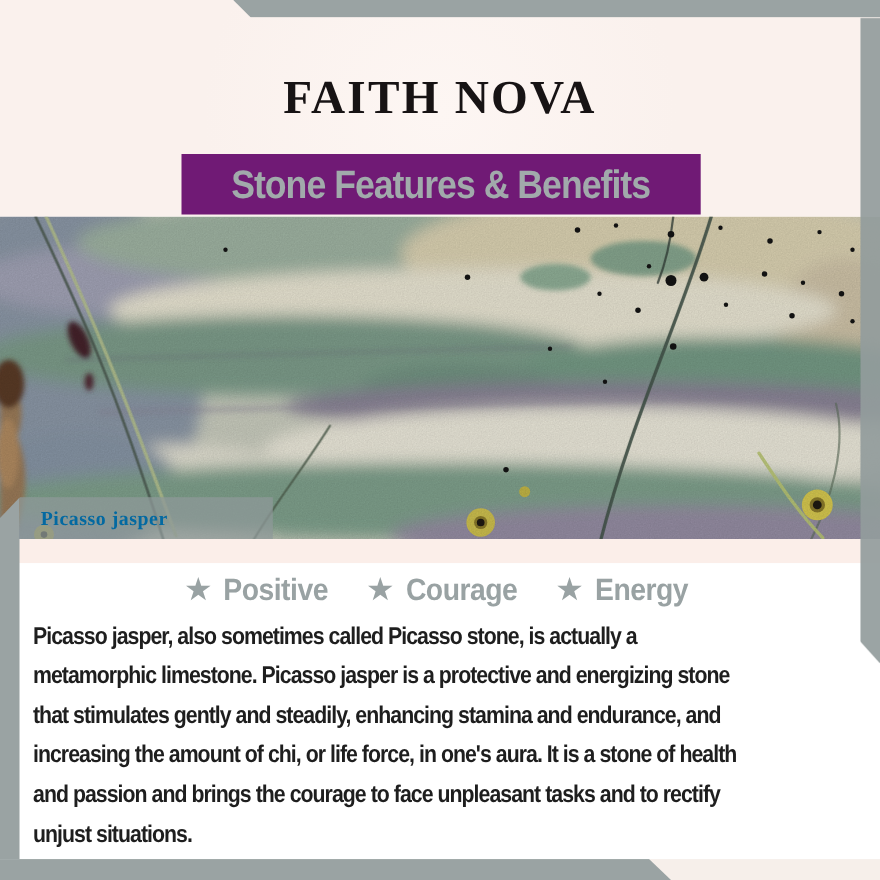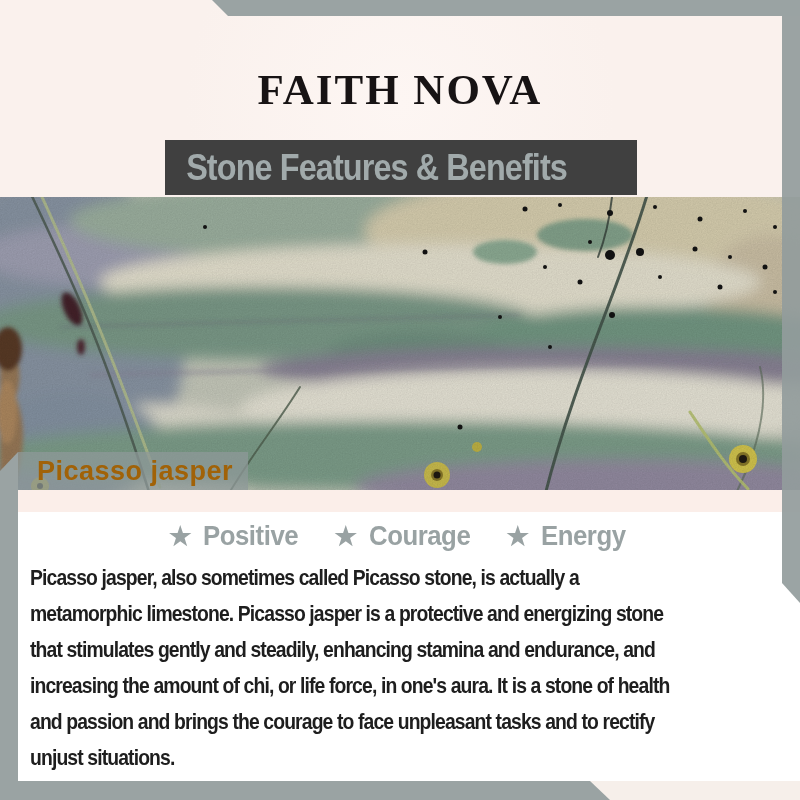--- a/index.html
+++ b/index.html
@@ -12,38 +12,39 @@
     position:absolute;left:0;top:0;width:800px;height:197px;
     background:radial-gradient(circle at 50% 52%, #fdf6f3 0, #faf1ed 52%);
   }
   .brand-title{
     position:absolute;left:0;top:68px;width:800px;text-align:center;
     font-family:"Liberation Serif",serif;font-size:43px;line-height:44px;
     letter-spacing:2px;color:#171314;font-weight:700;
   }
   .banner{
     position:absolute;left:165px;top:140px;width:472px;height:55px;
-    background:#404040;display:flex;align-items:center;
+    background:#701a75;display:flex;align-items:center;justify-content:center;
   }
   .banner-text{
     font-size:36px;font-weight:700;color:#a1aaab;letter-spacing:-1px;
     transform:scaleX(0.9);white-space:nowrap;
   }
   
   .stone{position:absolute;left:0;top:197px;width:800px;height:293px;}
   .stone svg{display:block;width:800px;height:293px;}
   
   .stone-label{
     position:absolute;left:18px;top:452px;width:230px;height:38px;
     background:rgba(141,152,152,0.75);display:flex;align-items:center;
     padding-left:19px;box-sizing:border-box;
   }
   .stone-label span{
-    color:#a16207;font-size:27px;font-weight:700;letter-spacing:0.5px;
+    color:#0369a1;font-size:18px;font-weight:700;letter-spacing:0.5px;
     white-space:nowrap;
+    font-family:Liberation Serif, serif;
   }
   
   .pink-band{position:absolute;left:0;top:490px;width:800px;height:22px;background:#fbeee9;}
   
   .content-bg{position:absolute;left:0;top:512px;width:800px;height:269px;background:#ffffff;}
   
   .traits{
     position:absolute;left:0;top:519px;width:800px;display:flex;
     justify-content:center;gap:26px;color:#99a2a3;
   }

